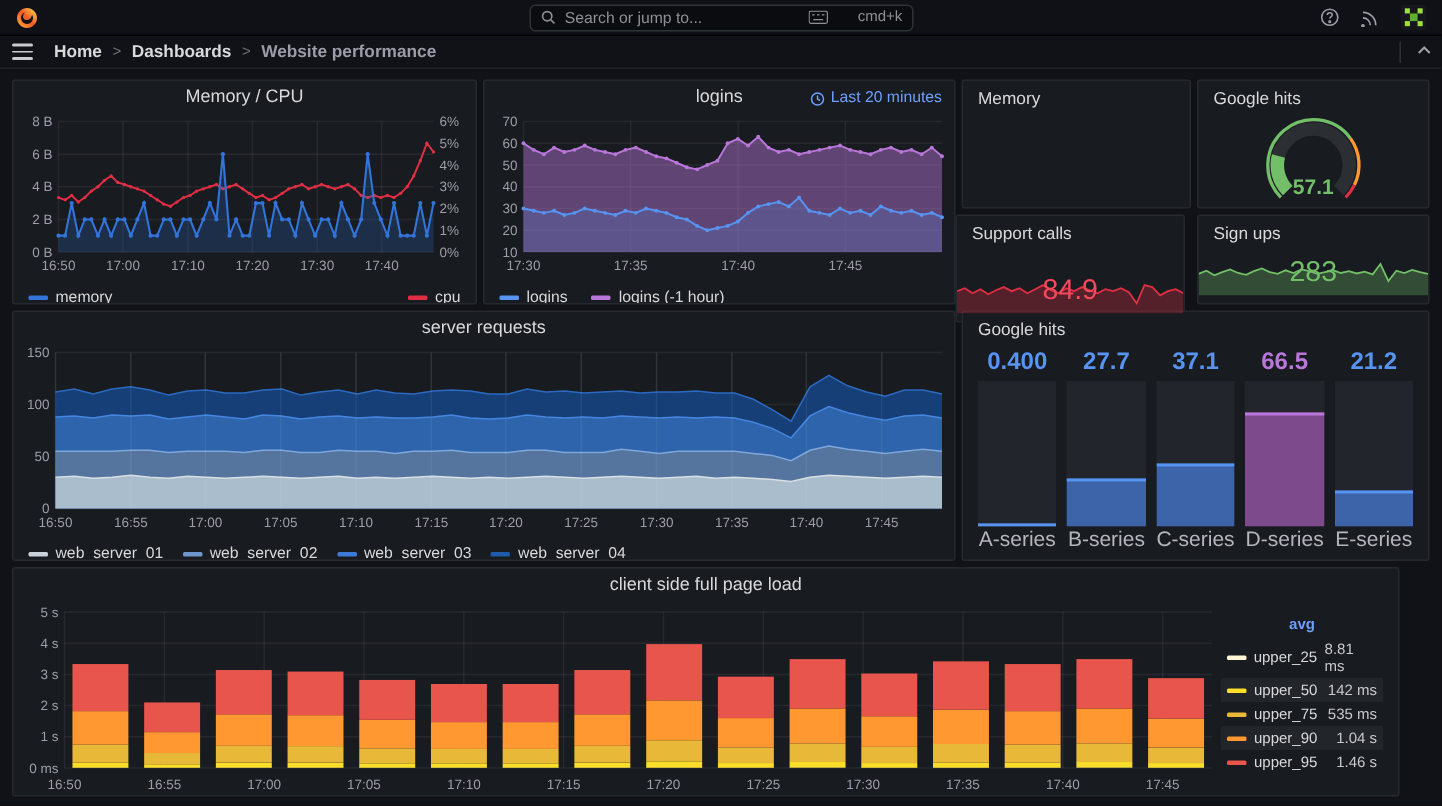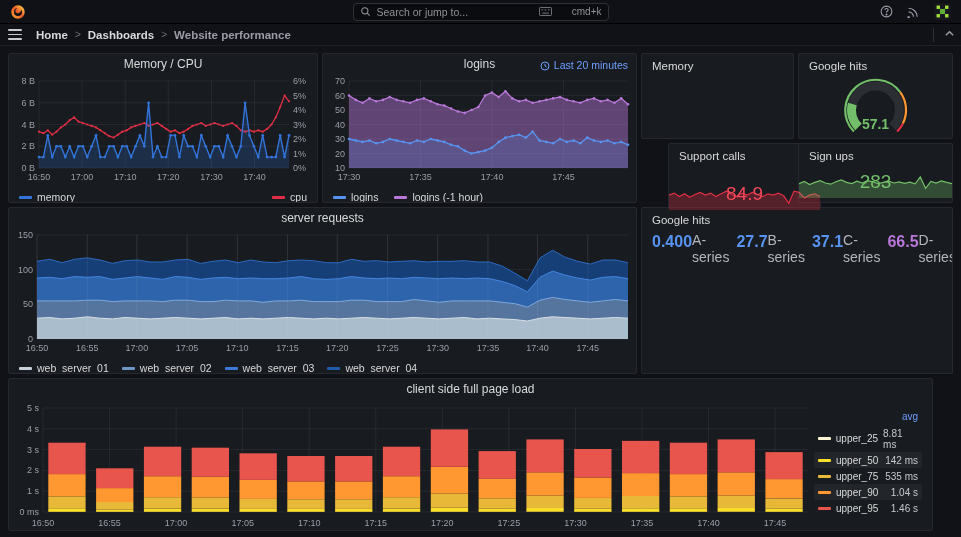--- a/index.html
+++ b/index.html
@@ -33,21 +33,21 @@
   .dash{position:absolute;top:47px;left:0;width:961px;height:490px;background:#111217}
   .panel{position:absolute;background:#181b1f;border:1px solid #25282e;border-radius:2px;display:flex;flex-direction:column;overflow:hidden}
   .p-title{height:21px;line-height:21px;font-size:12px;font-weight:500;color:#d8d9da;text-align:center;cursor:pointer;flex:none;position:relative}
   .p-title.tleft{text-align:left;padding:5px 10px 0;height:22px;line-height:14px;font-size:11.5px}
   .time-range{position:absolute;right:8px;top:1px;height:21px;display:flex;align-items:center;gap:4px;color:#6e9fff;font-size:10.5px;font-weight:400;cursor:pointer}
 
   #p-memcpu{left:8px;top:6px;width:310px;height:150px}
   #p-logins{left:322px;top:6px;width:315px;height:150px}
   #p-memgauge{left:641px;top:6px;width:153px;height:86px}
   #p-ggauge{left:798px;top:6px;width:155px;height:86px}
-  #p-support{left:668px;top:96px;width:153px;height:72px}
+  #p-support{left:637px;top:96px;width:153px;height:72px}
   #p-signups{left:798px;top:96px;width:155px;height:60px}
   #p-serverreq{left:8px;top:160px;width:629px;height:167px}
   #p-ghitsbar{left:641px;top:160px;width:312px;height:167px}
   #p-pageload{left:8px;top:331px;width:925px;height:153px}
 
   .chart{flex:1;position:relative}
   svg text.ax{fill:#9d9ea9;font-size:9px;font-family:"Liberation Sans",sans-serif}
 
   .pl-legend{height:18px;display:flex;align-items:center;gap:16px;padding:0 10px;font-size:10.5px;color:#d8d9da;flex:none}
   .pl-legend.spread{justify-content:space-between}
@@ -59,31 +59,31 @@
 
   
   .gauge-wrap{flex:1;display:flex;justify-content:center;align-items:center}
 
   
   .spark-panel .value{position:absolute;left:0;right:0;bottom:9px;text-align:center;font-size:19px;font-weight:400;z-index:2}
   .spark{position:absolute;left:0;right:0;bottom:0;z-index:1}
 
   
   .bg-row{flex:1;display:flex;gap:7px;padding:2px 10px 6px}
-  .bg-col{flex:1;display:flex;}
+  .bg-col{flex:1;display:flex;flex-direction:column;align-items:center}
   .bg-val{font-size:16px;font-weight:700;height:22px;line-height:20px}
   .bg-track{width:100%;flex:1;background:#22252b;position:relative;overflow:hidden}
   .bg-fill{position:absolute;left:0;right:0;bottom:0}
   .bg-label{font-size:14px;color:#b4b5bd;height:16px;line-height:17px}
 
   
   .pageload-body{flex:1;display:flex}
   .pageload-body .chart{flex:1}
   .pl-table{width:132px;padding:10px 10px 0 0;font-size:10px;color:#d8d9da}
-  .pl-table .hdr{text-align:right;color:#6e9fff;font-weight:400;padding:1px 4px 3px}
+  .pl-table .hdr{text-align:center;color:#6e9fff;font-weight:700;padding:1px 4px 3px}
   .lrow{display:flex;align-items:center;gap:5px;padding:2.5px 4px;border-radius:1px;cursor:pointer}
   .lrow.zebra{background:rgba(204,204,220,0.06)}
   .lrow .nm{flex:1}
   .lrow .vl{color:#c7c8cf}
 </style>
 </head>
 <body>
 
 <div class="app">
 

